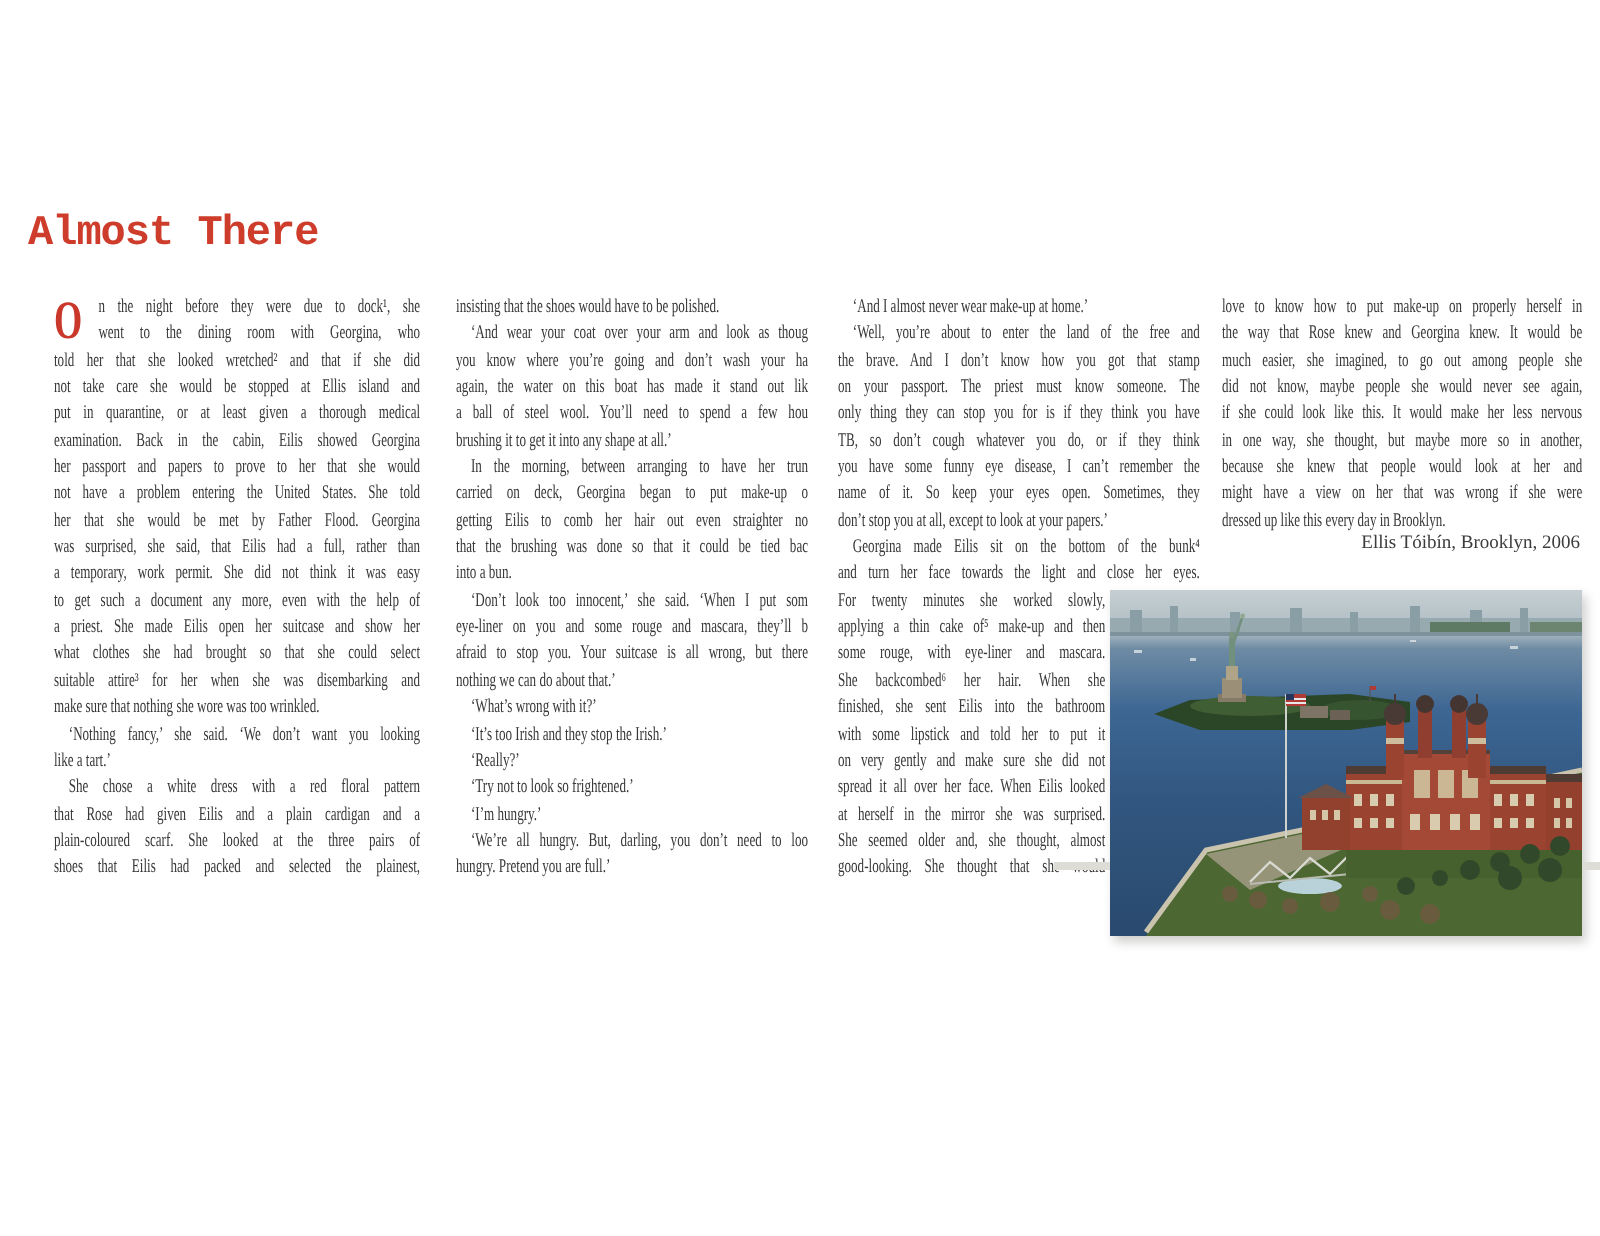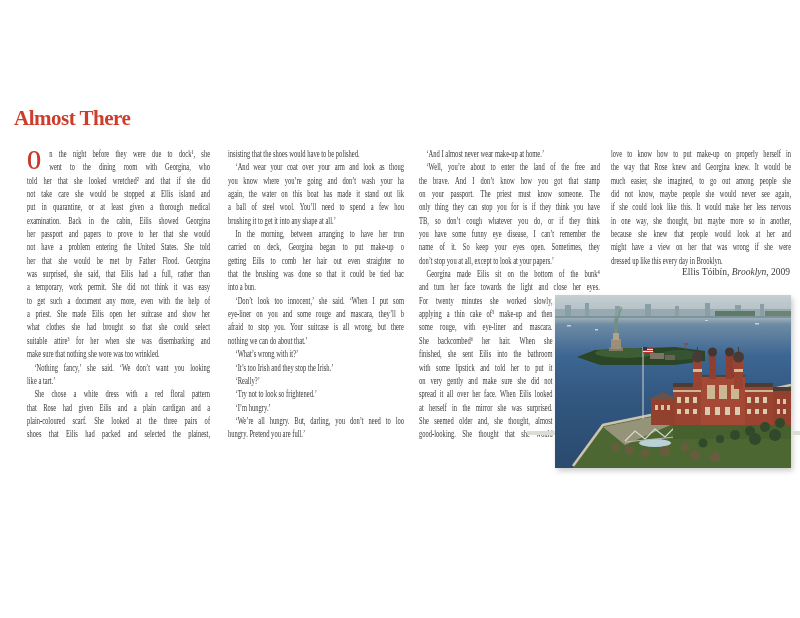--- a/index.html
+++ b/index.html
@@ -2,21 +2,21 @@
 <html><head>
 <meta charset="utf-8">
 <style>
   html,body{margin:0;padding:0;}
   body{
     width:800px;height:618px;position:relative;background:#ffffff;overflow:hidden;
     font-family:"Liberation Serif", serif;color:#383838;
   }
   .page-title{
     position:absolute;left:14px;top:106px;margin:0;
-    font-family:Liberation Serif, serif;font-weight:bold;
+    font-family:Liberation Mono, monospace;font-weight:bold;
     font-size:21px;letter-spacing:-0.5px;color:#ce3d2b;
   }
   .col{
     position:absolute;top:147px;transform-origin:0 0;font-size:9.7px;
   }
   #col1{left:27px;width:272px;transform:scaleX(0.673);}
   #col2{left:228px;width:260px;transform:scaleX(0.677);}
   #col3{left:419px;width:268px;transform:scaleX(0.675);}
   #col4{left:611px;width:268px;transform:scaleX(0.672);}
   .line{
@@ -28,21 +28,21 @@
   .line.drop{padding-left:33px;}
   .line.nw{width:198px;}
   .dropcap{
     position:absolute;left:0px;top:1px;font-size:27px;line-height:25px;
     font-weight:bold;color:#c9382b;font-family:"Liberation Serif", serif;
   }
   .attribution{
     position:absolute;left:600px;top:267px;width:190px;text-align:right;
     font-size:9.5px;color:#3c3c3c;
   }
-  .attribution .work{font-style:italic;}
+  .attribution .work{}
   .photo{
     position:absolute;left:555px;top:295px;width:236px;height:173px;
     box-shadow:2px 3px 5px rgba(80,80,75,0.28);background:#2e5078;
   }
   .photo svg{display:block;width:100%;height:100%;}
   .artifact{position:absolute;height:4px;background:#dedcd6;}
   #artifact-left{left:527px;top:431px;width:28px;}
   #artifact-right{left:791px;top:431px;width:9px;}
 </style>
 </head>
@@ -129,21 +129,21 @@
     <div class="line"><span>much easier, she imagined, to go out among people she</span></div>
     <div class="line"><span>did not know, maybe people she would never see again,</span></div>
     <div class="line"><span>if she could look like this. It would make her less nervous</span></div>
     <div class="line"><span>in one way, she thought, but maybe more so in another,</span></div>
     <div class="line"><span>because she knew that people would look at her and</span></div>
     <div class="line"><span>might have a view on her that was wrong if she were</span></div>
     <div class="line end"><span>dressed up like this every day in Brooklyn.</span></div>
   </div>
 
 <div class="attribution">
-  <span>Ellis Tóibín, </span><span class="work">Brooklyn,</span><span> 2009</span>
+  <span>Ellis Tóibín, </span><span class="work">Brooklyn,</span><span> 2006</span>
 </div>
 
 <div class="photo" title="aerial-photo-statue-of-liberty-and-ellis-island-new-york-harbor">
   <svg viewBox="0 0 236 173" preserveAspectRatio="none">
     <defs>
       <linearGradient id="wg" x1="0" y1="0" x2="0" y2="1">
         <stop offset="0" stop-color="#c6cfd2"></stop>
         <stop offset="0.12" stop-color="#aebcc2"></stop>
         <stop offset="0.17" stop-color="#6e8ba4"></stop>
         <stop offset="0.35" stop-color="#3d6693"></stop>

